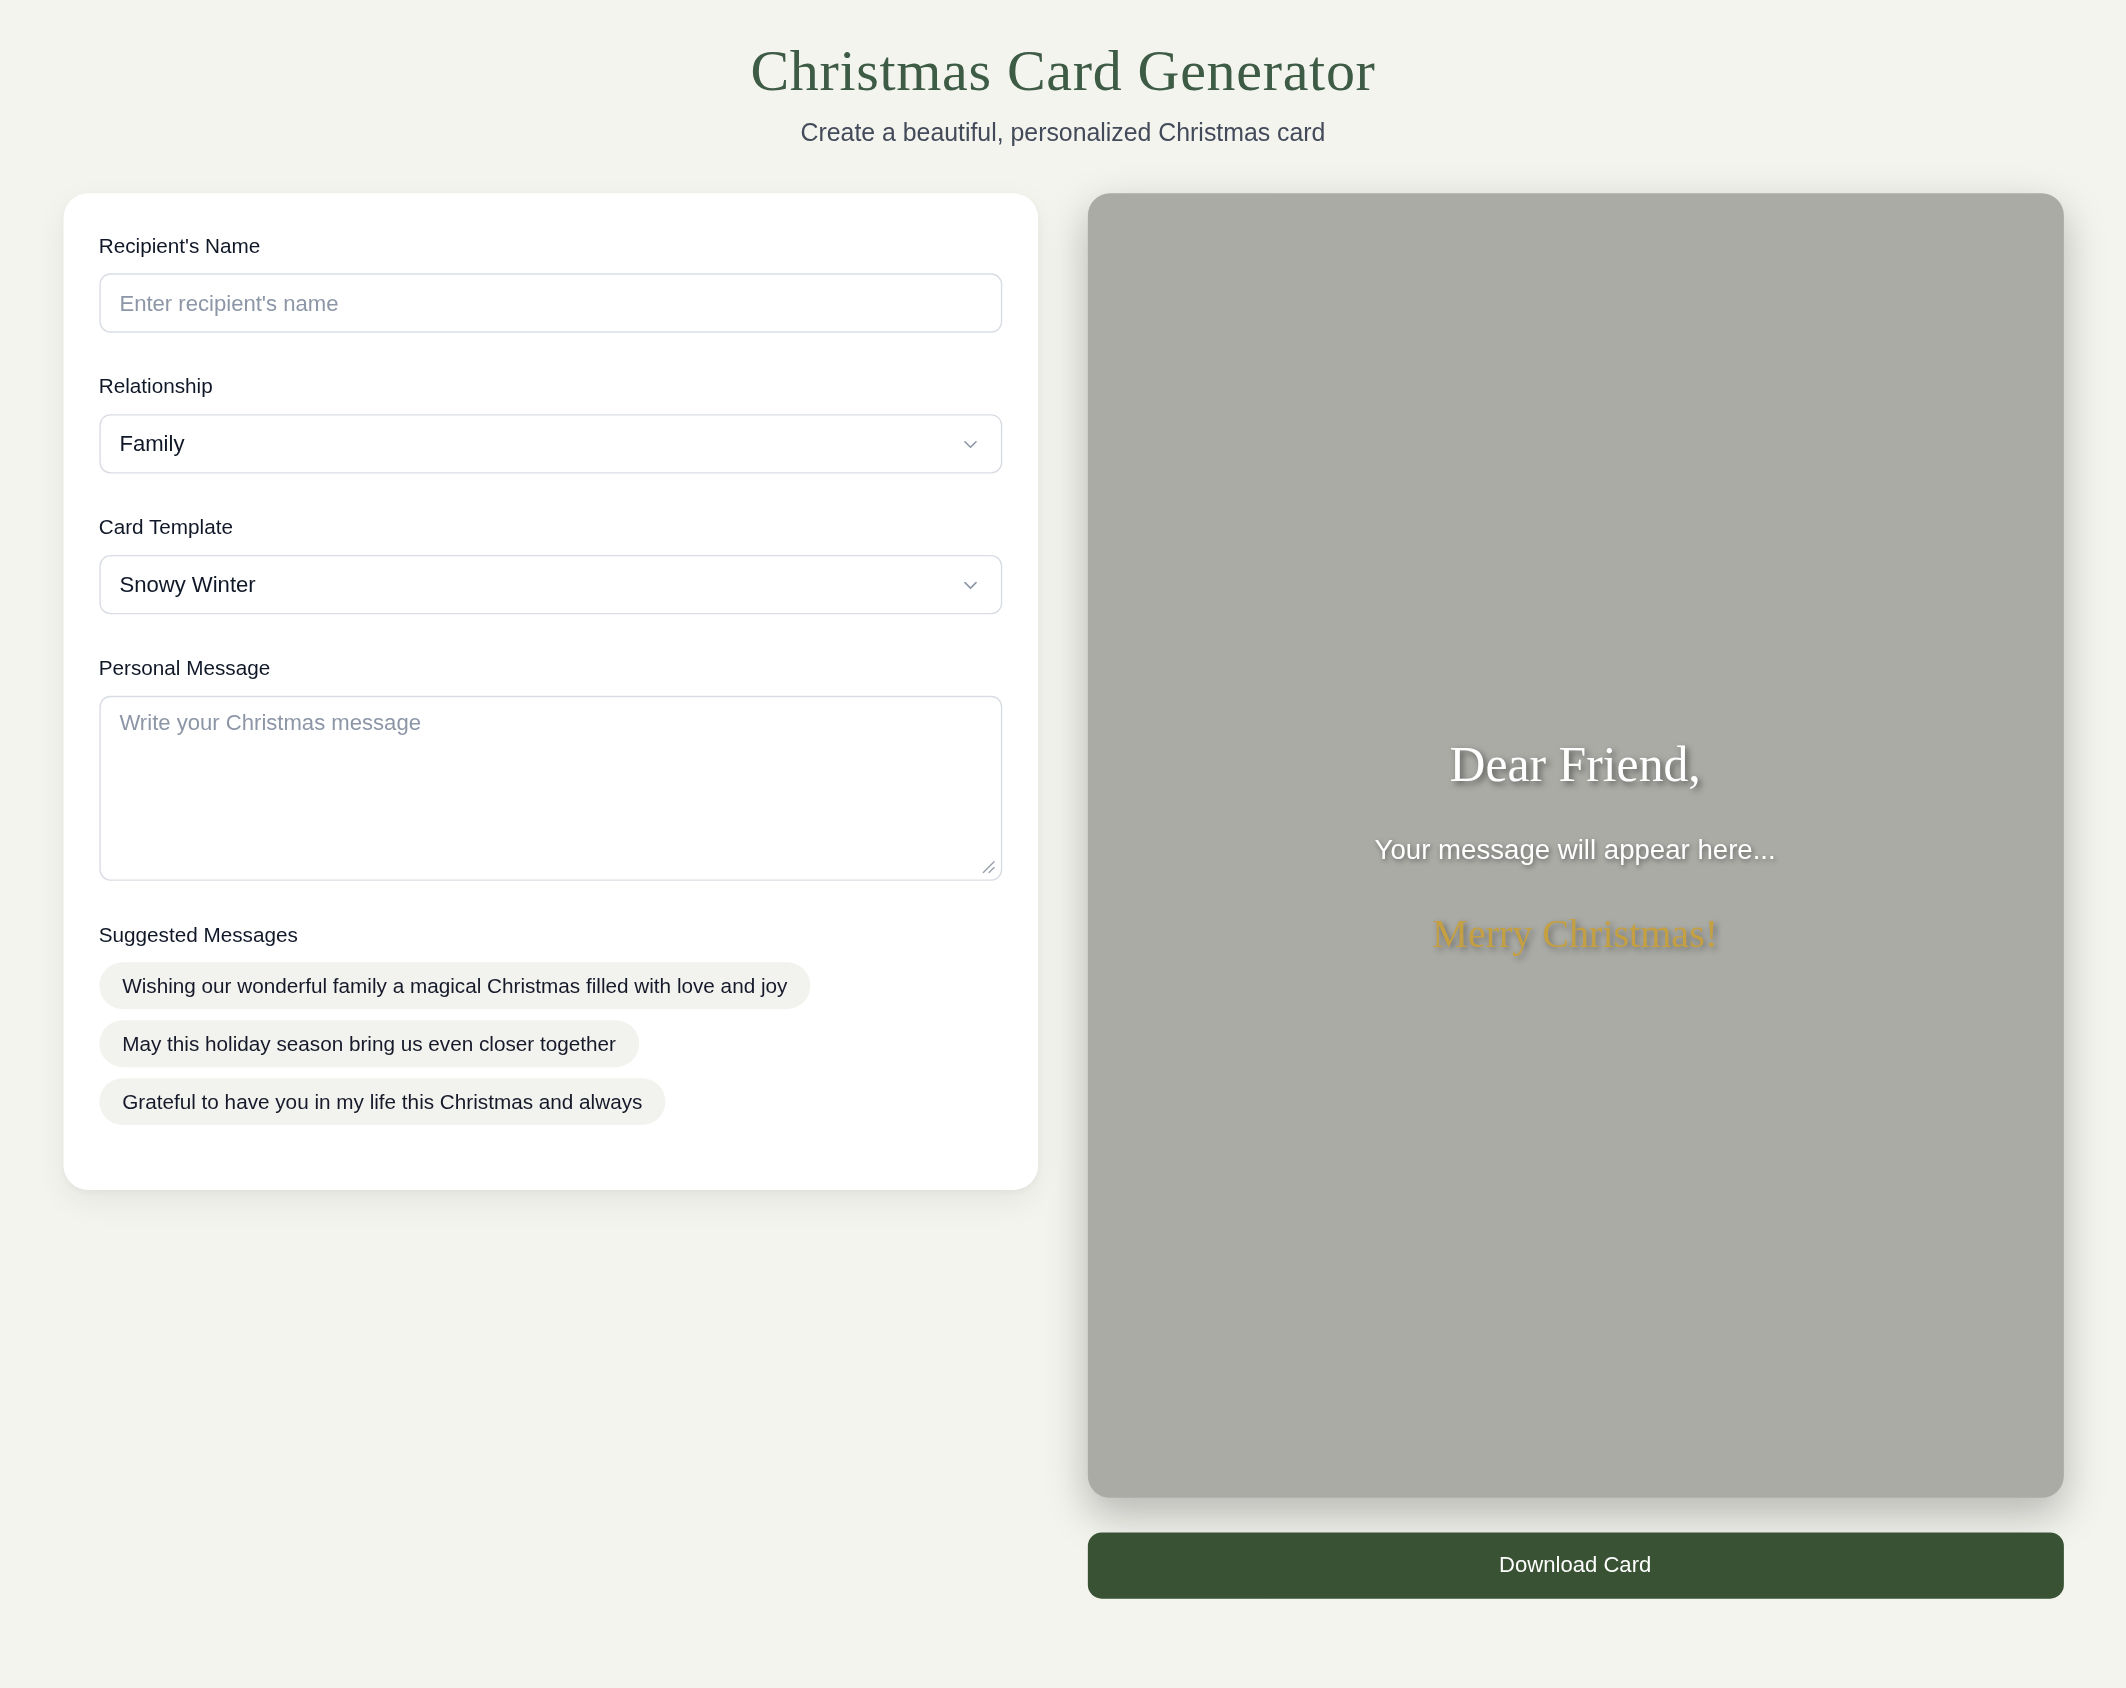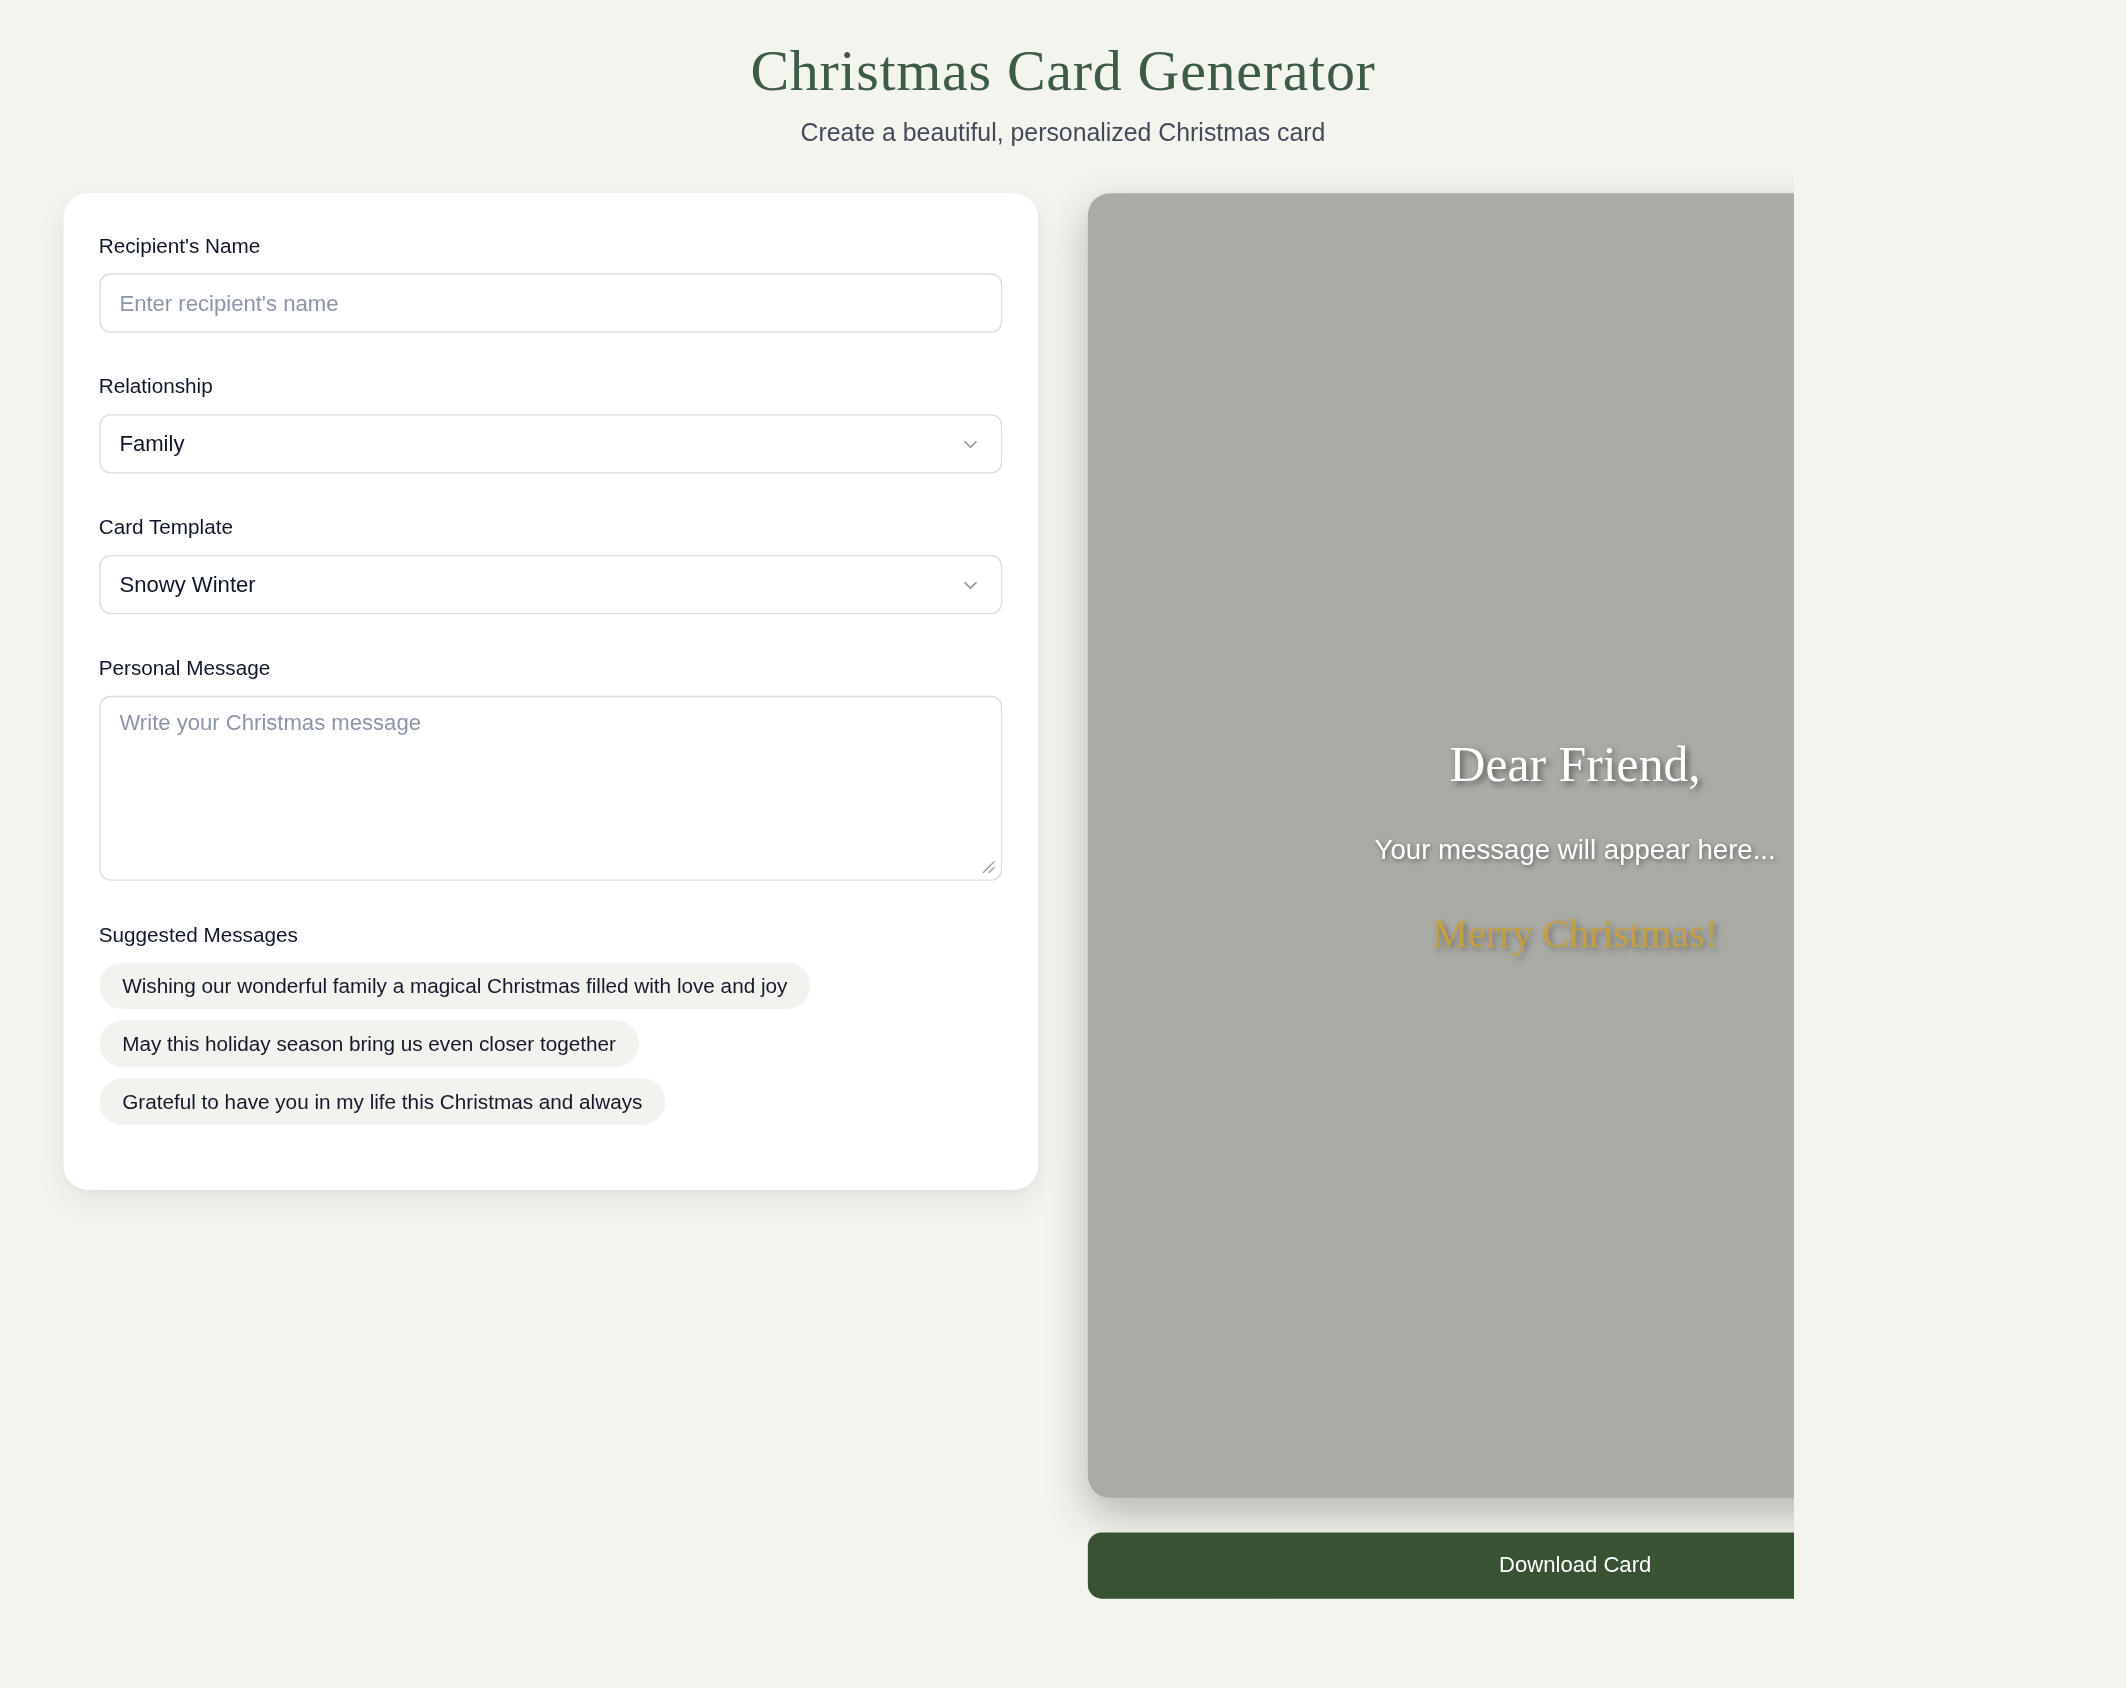--- a/index.html
+++ b/index.html
@@ -1,19 +1,19 @@
 <!DOCTYPE html>
 <html style="--page-bg: #f3f4ee; --title-green: #3d5b45; --accent-green: #385233; --card-gray: #ababa6; --gold: #c5a043; --pill-bg: #f2f3ee;"><head>
 <meta charset="utf-8">
 <style>
   html, body { margin: 0; padding: 0; background: #f3f4ee; }
   * { box-sizing: border-box; }
 
   .viewport {
-    width: 1794px; height: 1688px; overflow: hidden; position: relative;
+    width: 2126px; height: 1688px; overflow: hidden; position: relative;
     background: var(--page-bg, #f3f4ee);
     font-family: "Liberation Sans", sans-serif;
   }
   .scale {
     width: 1540px; height: 1223px;
     transform: scale(1.38052); transform-origin: 0 0;
   }
 
   
   header { text-align: center; padding-top: 26px; }

